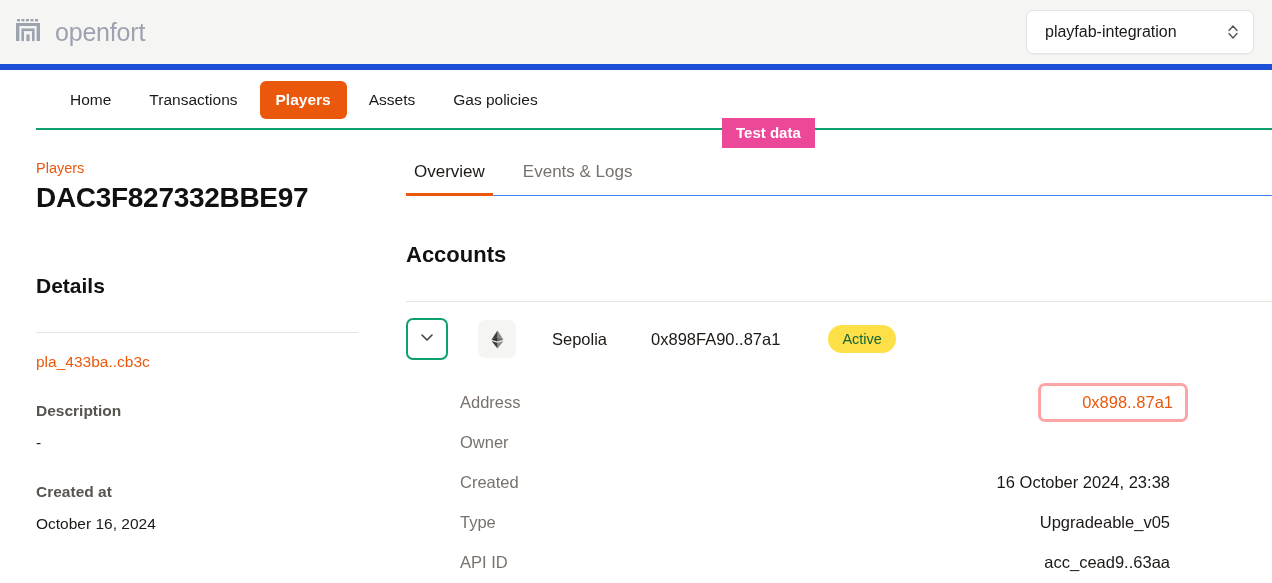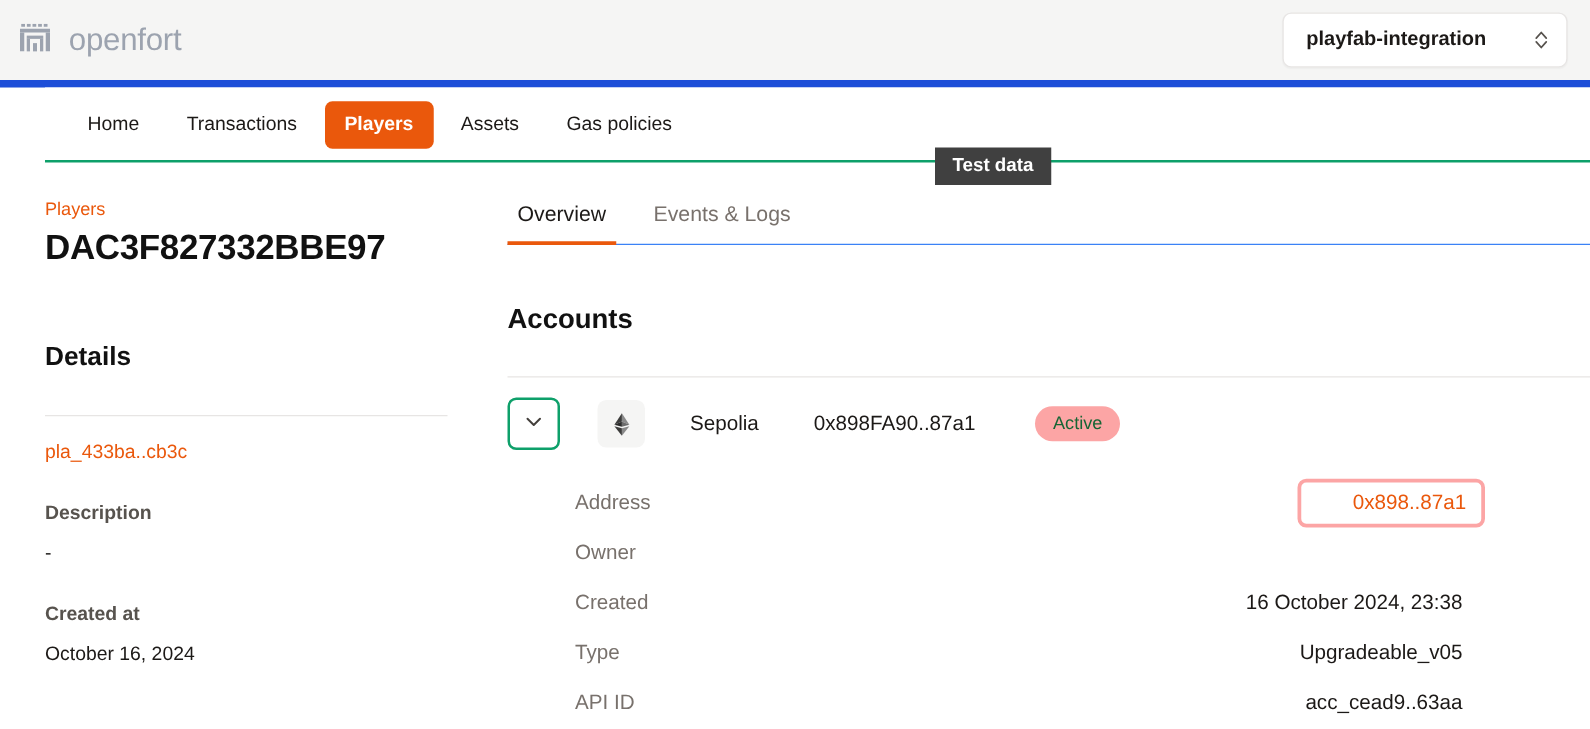--- a/index.html
+++ b/index.html
@@ -34,21 +34,21 @@
     gap: 14px;
     background: #ffffff;
     border: 1px solid #e7e5e4;
     border-radius: 7px;
     height: 44px;
     padding: 0 14px 0 18px;
     min-width: 228px;
     justify-content: space-between;
     box-shadow: 0 1px 1px rgba(0,0,0,0.03);
   }
-  .project-name { font-size: 16px; color: #1c1917; font-weight: bold; }
+  .project-name { font-size: 16px; color: #1c1917; }
   .selector-icon { width: 12px; height: 18px; display: block; }
 
   
   .nav {
     height: 60px;
     background: #ffffff;
     display: flex;
     align-items: center;
     padding: 0 18px;
     gap: 6px;
@@ -119,22 +119,22 @@
     font-size: 15.5px;
     color: #1c1917;
     margin-top: 14px;
   }
 
   
   .main { flex: 1; padding: 0 0 0 12px; position: relative; }
   .test-badge {
     position: absolute;
     top: -12px;
-    left: 354px;
-    background: #404040;
+    left: 328px;
+    background: #ec4899;
     color: #ffffff;
     font-size: 15px;
     font-weight: bold;
     padding: 6px 14px 7px 14px;
     z-index: 5;
   }
   .tabs {
     display: flex;
     align-items: flex-end;
     gap: 22px;
@@ -196,21 +196,21 @@
     font-size: 16.5px;
     color: #1c1917;
     margin-left: 6px;
   }
   .account-addr {
     font-size: 16.5px;
     color: #1c1917;
     margin-left: 14px;
   }
   .status-badge {
-    background: #fca5a5;
+    background: #fde047;
     color: #166534;
     font-size: 14.5px;
     border-radius: 14px;
     padding: 6px 14px;
     margin-left: 18px;
   }
 
   .detail-table { margin-top: 22px; width: 100%; }
   .detail-row {
     display: flex;

